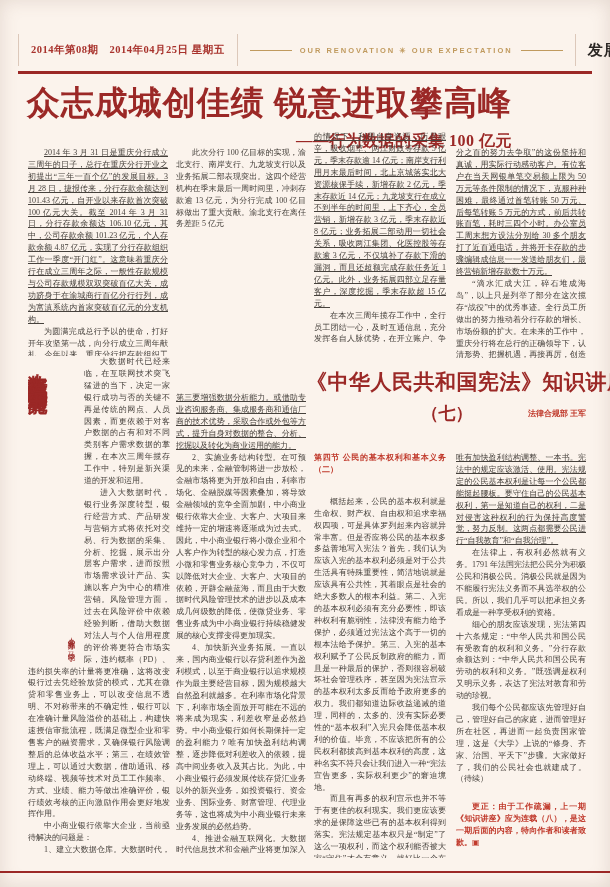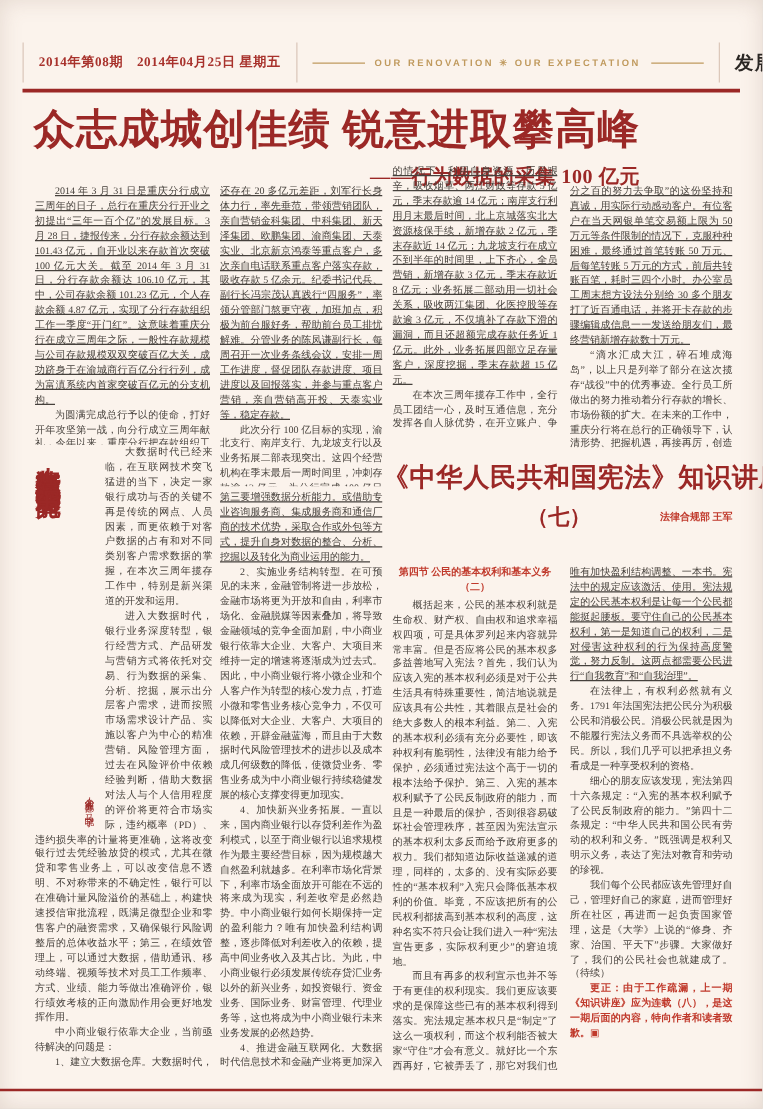--- a/index.html
+++ b/index.html
@@ -54,22 +54,22 @@
     font-size:7.5px;color:var(--red);letter-spacing:1px;line-height:1.2;
   }
   .bigdata-c2{left:176px;top:392px;width:130px;height:465px;}
   
   .const-head{position:absolute;left:306px;top:368px;width:282px;height:82px;text-align:center;color:var(--red);}
   .const-title{font-size:21px;font-weight:900;white-space:nowrap;letter-spacing:.5px;}
   .const-issue{font-size:17px;font-weight:900;margin-top:6px;}
   .const-author{position:absolute;right:2px;top:40px;font-size:8px;font-weight:bold;color:var(--red-bright);}
   .const-c1{left:314px;top:452px;width:132px;height:406px;}
   .const-c2{left:456px;top:452px;width:130px;height:406px;}
-  .section-head{font-size:8px;font-weight:bold;color:var(--red-bright);text-align:center;text-indent:0 !important;margin-bottom:2px;}
-  .correction{color:var(--red-bright);font-weight:bold;}
+  .section-head{font-size:8px;font-weight:bold;color:var(--red-bright);text-indent:0 !important;margin-bottom:20px;}
+  .correction{color:var(--red-bright);font-weight:bold;margin-top:16px;}
 </style>
 </head>
 <body>
 
 <div class="page">
 
   <div class="header">
     <div class="h-sec">
       <span class="issue">2014年第08期　2014年04月25日 星期五</span>
     </div>
@@ -88,21 +88,20 @@
   <div class="lead-head">
     <div class="lead-title">众志成城创佳绩  锐意进取攀高峰</div>
     <div class="lead-sub">——行为数据的采集 100 亿元</div>
   </div>
 
   <div class="col lead-c1">
     <p class="noindent" style="text-indent:2em;">2014 年 3 月 31 日是重庆分行成立三周年的日子，总行在重庆分行开业之初提出“三年一百个亿”的发展目标。3 月 28 日，捷报传来，分行存款余额达到 101.43 亿元，自开业以来存款首次突破 100 亿元大关。截至 2014 年 3 月 31 日，分行存款余额达 106.10 亿元，其中，公司存款余额 101.23 亿元，个人存款余额 4.87 亿元，实现了分行存款组织工作一季度“开门红”。这意味着重庆分行在成立三周年之际，一般性存款规模与公司存款规模双双突破百亿大关，成功跻身于在渝城商行百亿分行行列，成为富滇系统内首家突破百亿元的分支机构。</p>
     <p>为圆满完成总行予以的使命，打好开年攻坚第一战，向分行成立三周年献礼，今年以来，重庆分行把存款组织工作摆上更加突出位置，及早采取措施，多策并举、加压驱动，上至分行领导、下至普通员工，全体员工迅速行动起来，积极营销、踊跃揽存。三月初，面对离存款目标</p>
   </div>
   <div class="col lead-c2">
-    <p class="noindent">还存在 20 多亿元差距，刘军行长身体力行，率先垂范，带领营销团队，亲自营销金科集团、中科集团、新天泽集团、欧鹏集团、渝商集团、天泰实业、北京新京鸿泰等重点客户，多次亲自电话联系重点客户落实存款，吸收存款 5 亿余元。纪委书记代兵、副行长冯宗茂认真践行“四服务”，率领分管部门熬更守夜，加班加点，积极为前台服好务，帮助前台员工排忧解难。分管业务的陈凤谦副行长，每周召开一次业务条线会议，安排一周工作进度，督促团队存款进度、项目进度以及回报落实，并参与重点客户营销，亲自营销高开投、天泰实业等，稳定存款。</p>
     <p>此次分行 100 亿目标的实现，渝北支行、南岸支行、九龙坡支行以及业务拓展二部表现突出。这四个经营机构在季末最后一周时间里，冲刺存款逾 13 亿元，为分行完成 100 亿目标做出了重大贡献。渝北支行在离任务差距 5 亿元</p>
   </div>
   <div class="col lead-c3">
     <p class="noindent">的情况下，利用自身资源，历尽艰辛，吸收烟草、两江财政等存款 5 亿元，季末存款逾 14 亿元；南岸支行利用月末最后时间，北上京城落实北大资源核保手续，新增存款 2 亿元，季末存款近 14 亿元；九龙坡支行在成立不到半年的时间里，上下齐心，全员营销，新增存款 3 亿元，季末存款近 8 亿元；业务拓展二部动用一切社会关系，吸收两江集团、化医控股等存款逾 3 亿元，不仅填补了存款下滑的漏洞，而且还超额完成存款任务近 1 亿元。此外，业务拓展四部立足存量客户，深度挖掘，季末存款超 15 亿元。</p>
     <p>在本次三周年揽存工作中，全行员工团结一心，及时互通信息，充分发挥各自人脉优势，在开立账户、争揽存款中争做能手。渝北支行负责人余露带着“只要有百分之一的希望，就用百</p>
   </div>
   <div class="col lead-c4">
     <p class="noindent">分之百的努力去争取”的这份坚持和真诚，用实际行动感动客户。有位客户在当天网银单笔交易额上限为 50 万元等条件限制的情况下，克服种种困难，最终通过首笔转账 50 万元、后每笔转账 5 万元的方式，前后共转账百笔，耗时三四个小时。办公室员工周末想方设法分别给 30 多个朋友打了近百通电话，并将开卡存款的步骤编辑成信息一一发送给朋友们，最终营销新增存款数十万元。</p>
     <p>“滴水汇成大江，碎石堆成海岛”，以上只是列举了部分在这次揽存“战役”中的优秀事迹。全行员工所做出的努力推动着分行存款的增长、市场份额的扩大。在未来的工作中，重庆分行将在总行的正确领导下，认清形势、把握机遇，再接再厉，创造性开展工作，以只争朝夕精神做好各项工作，以优异的业绩完成 2014 全年各项目标任务。（重庆分行）▣</p>
   </div>
@@ -130,19 +129,19 @@
     <div class="const-author">法律合规部 王军</div>
   </div>
   <div class="col const-c1">
     <p class="section-head">第四节 公民的基本权利和基本义务（二）</p>
     <p>概括起来，公民的基本权利就是生命权、财产权、自由权和追求幸福权四项，可是具体罗列起来内容就异常丰富。但是否应将公民的基本权多多益善地写入宪法？首先，我们认为应该入宪的基本权利必须是对于公共生活具有特殊重要性，简洁地说就是应该具有公共性，其着眼点是社会的绝大多数人的根本利益。第二、入宪的基本权利必须有充分必要性，即该种权利有脆弱性，法律没有能力给予保护，必须通过宪法这个高于一切的根本法给予保护。第三、入宪的基本权利赋予了公民反制政府的能力，而且是一种最后的保护，否则很容易破坏社会管理秩序，甚至因为宪法宣示的基本权利太多反而给予政府更多的权力。我们都知道边际收益递减的道理，同样的，太多的、没有实际必要性的“基本权利”入宪只会降低基本权利的价值。毕竟，不应该把所有的公民权利都拔高到基本权利的高度，这种名实不符只会让我们进入一种“宪法宣告更多，实际权利更少”的窘迫境地。</p>
     <p>而且有再多的权利宣示也并不等于有更佳的权利现实。我们更应该要求的是保障这些已有的基本权利得到落实。宪法规定基本权只是“制定”了这么一项权利，而这个权利能否被大家“守住”才会有意义。就好比一个东西再好，它被弄丢了，那它对我们也起不到任何作用。1987 年 7 月，浙江苍南农民包郑照不服县有关部门强行拆除其房屋的处罚将县政府告到法庭，成为我国“民告官”第一人。1989 年 4 月行政诉讼法颁布后，法院受理的行政案件数量逐年飙升，到 2011 年已突破 13.6 万件。老百姓拿起法律武器维护自己的权利，哪怕官司打输了，也是在用行动激活宪法和法律赋予的权利。</p>
   </div>
   <div class="col const-c2">
     <p class="noindent">唯有加快盈利结构调整、一本书。宪法中的规定应该激活、使用。宪法规定的公民基本权利是让每一个公民都能挺起腰板。要守住自己的公民基本权利，第一是知道自己的权利，二是对侵害这种权利的行为保持高度警觉，努力反制。这两点都需要公民进行“自我教育”和“自我治理”。</p>
     <p>在法律上，有权利必然就有义务。1791 年法国宪法把公民分为积极公民和消极公民。消极公民就是因为不能履行宪法义务而不具选举权的公民。所以，我们几乎可以把承担义务看成是一种享受权利的资格。</p>
-    <p>细心的朋友应该发现，宪法第四十六条规定：“入宪的基本权利赋予了公民反制政府的能力。”第四十二条规定：“中华人民共和国公民有劳动的权利和义务。”既强调是权利又明示义务，表达了宪法对教育和劳动的珍视。</p>
+    <p>细心的朋友应该发现，宪法第四十六条规定：“中华人民共和国公民有受教育的权利和义务。”分行存款余额达到：“中华人民共和国公民有劳动的权利和义务。”既强调是权利又明示义务，表达了宪法对教育和劳动的珍视。</p>
     <p>我们每个公民都应该先管理好自己，管理好自己的家庭，进而管理好所在社区，再进而一起负责国家管理，这是《大学》上说的“修身、齐家、治国、平天下”步骤。大家做好了，我们的公民社会也就建成了。（待续）</p>
     <p class="correction">更正：由于工作疏漏，上一期《知识讲座》应为连载（八），是这一期后面的内容，特向作者和读者致歉。▣</p>
   </div>
 
   <div class="bottom-rule"></div>
 </div>
 
 </body></html>

